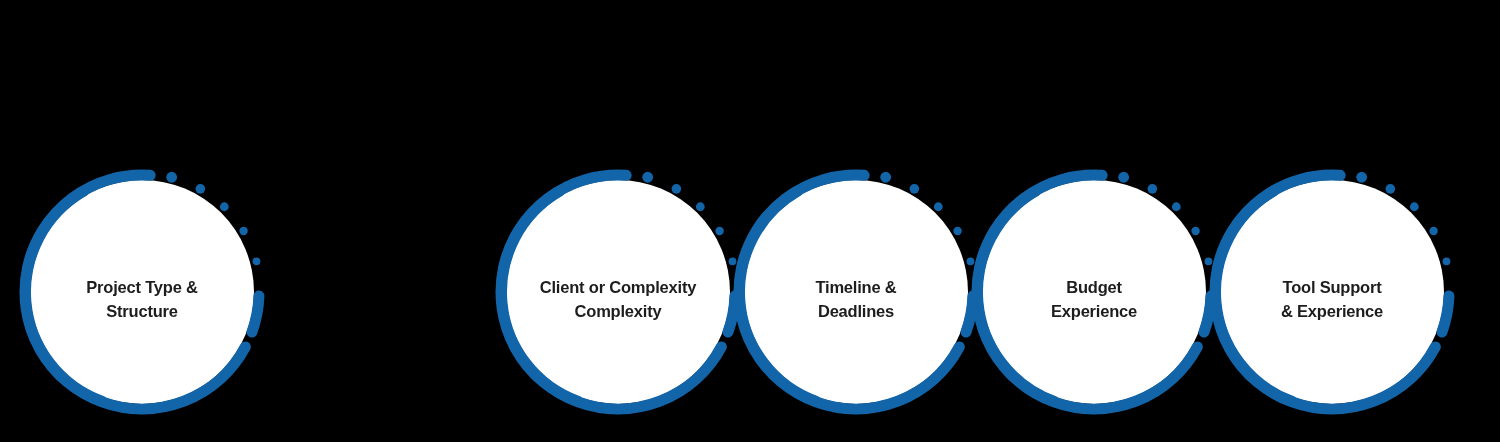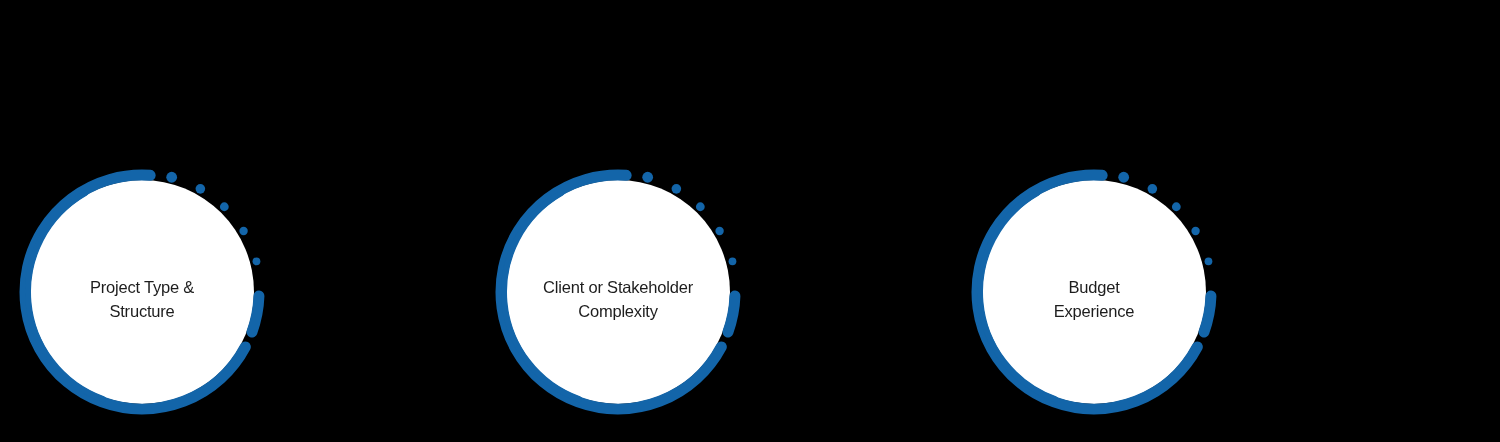--- a/index.html
+++ b/index.html
@@ -34,21 +34,21 @@
   .label{
     position:absolute;
     left:0; top:0; right:0; bottom:0;
     display:flex;
     flex-direction:column;
     align-items:center;
     justify-content:center;
     transform:translateY(7px);
     text-align:center;
     color:var(--text);
-    font-weight:400;
+    font-weight:700;
     font-size:16.5px;
     line-height:24px;
     letter-spacing:-0.2px;
   }
 </style>
 </head>
 <body>
 
 <svg width="0" height="0" style="position:absolute" aria-hidden="true">
   <defs>
@@ -77,30 +77,48 @@
       <div>Structure</div>
     </div>
   </div>
 
 
   <div class="circle-item" style="left:493px">
     <svg class="ring" viewBox="0 0 250 250">
         <use href="#sketch-ring"></use>
       </svg>
     <div class="label">
-      <div>Client or Stakeholder</div>
+      <div>Client or Complexity</div>
       <div>Complexity</div>
     </div>
   </div>
 
+  <div class="circle-item" style="left:731px">
+    <svg class="ring" viewBox="0 0 250 250">
+        <use href="#sketch-ring"></use>
+      </svg>
+    <div class="label">
+      <div>Timeline &amp;</div>
+      <div>Deadlines</div>
+    </div>
+  </div>
 
   <div class="circle-item" style="left:969px">
     <svg class="ring" viewBox="0 0 250 250">
         <use href="#sketch-ring"></use>
       </svg>
     <div class="label">
       <div>Budget</div>
       <div>Experience</div>
     </div>
   </div>
 
+  <div class="circle-item" style="left:1207px">
+    <svg class="ring" viewBox="0 0 250 250">
+        <use href="#sketch-ring"></use>
+      </svg>
+    <div class="label">
+      <div>Tool Support</div>
+      <div>&amp; Experience</div>
+    </div>
+  </div>
 
 </div>
 
 </body></html>

